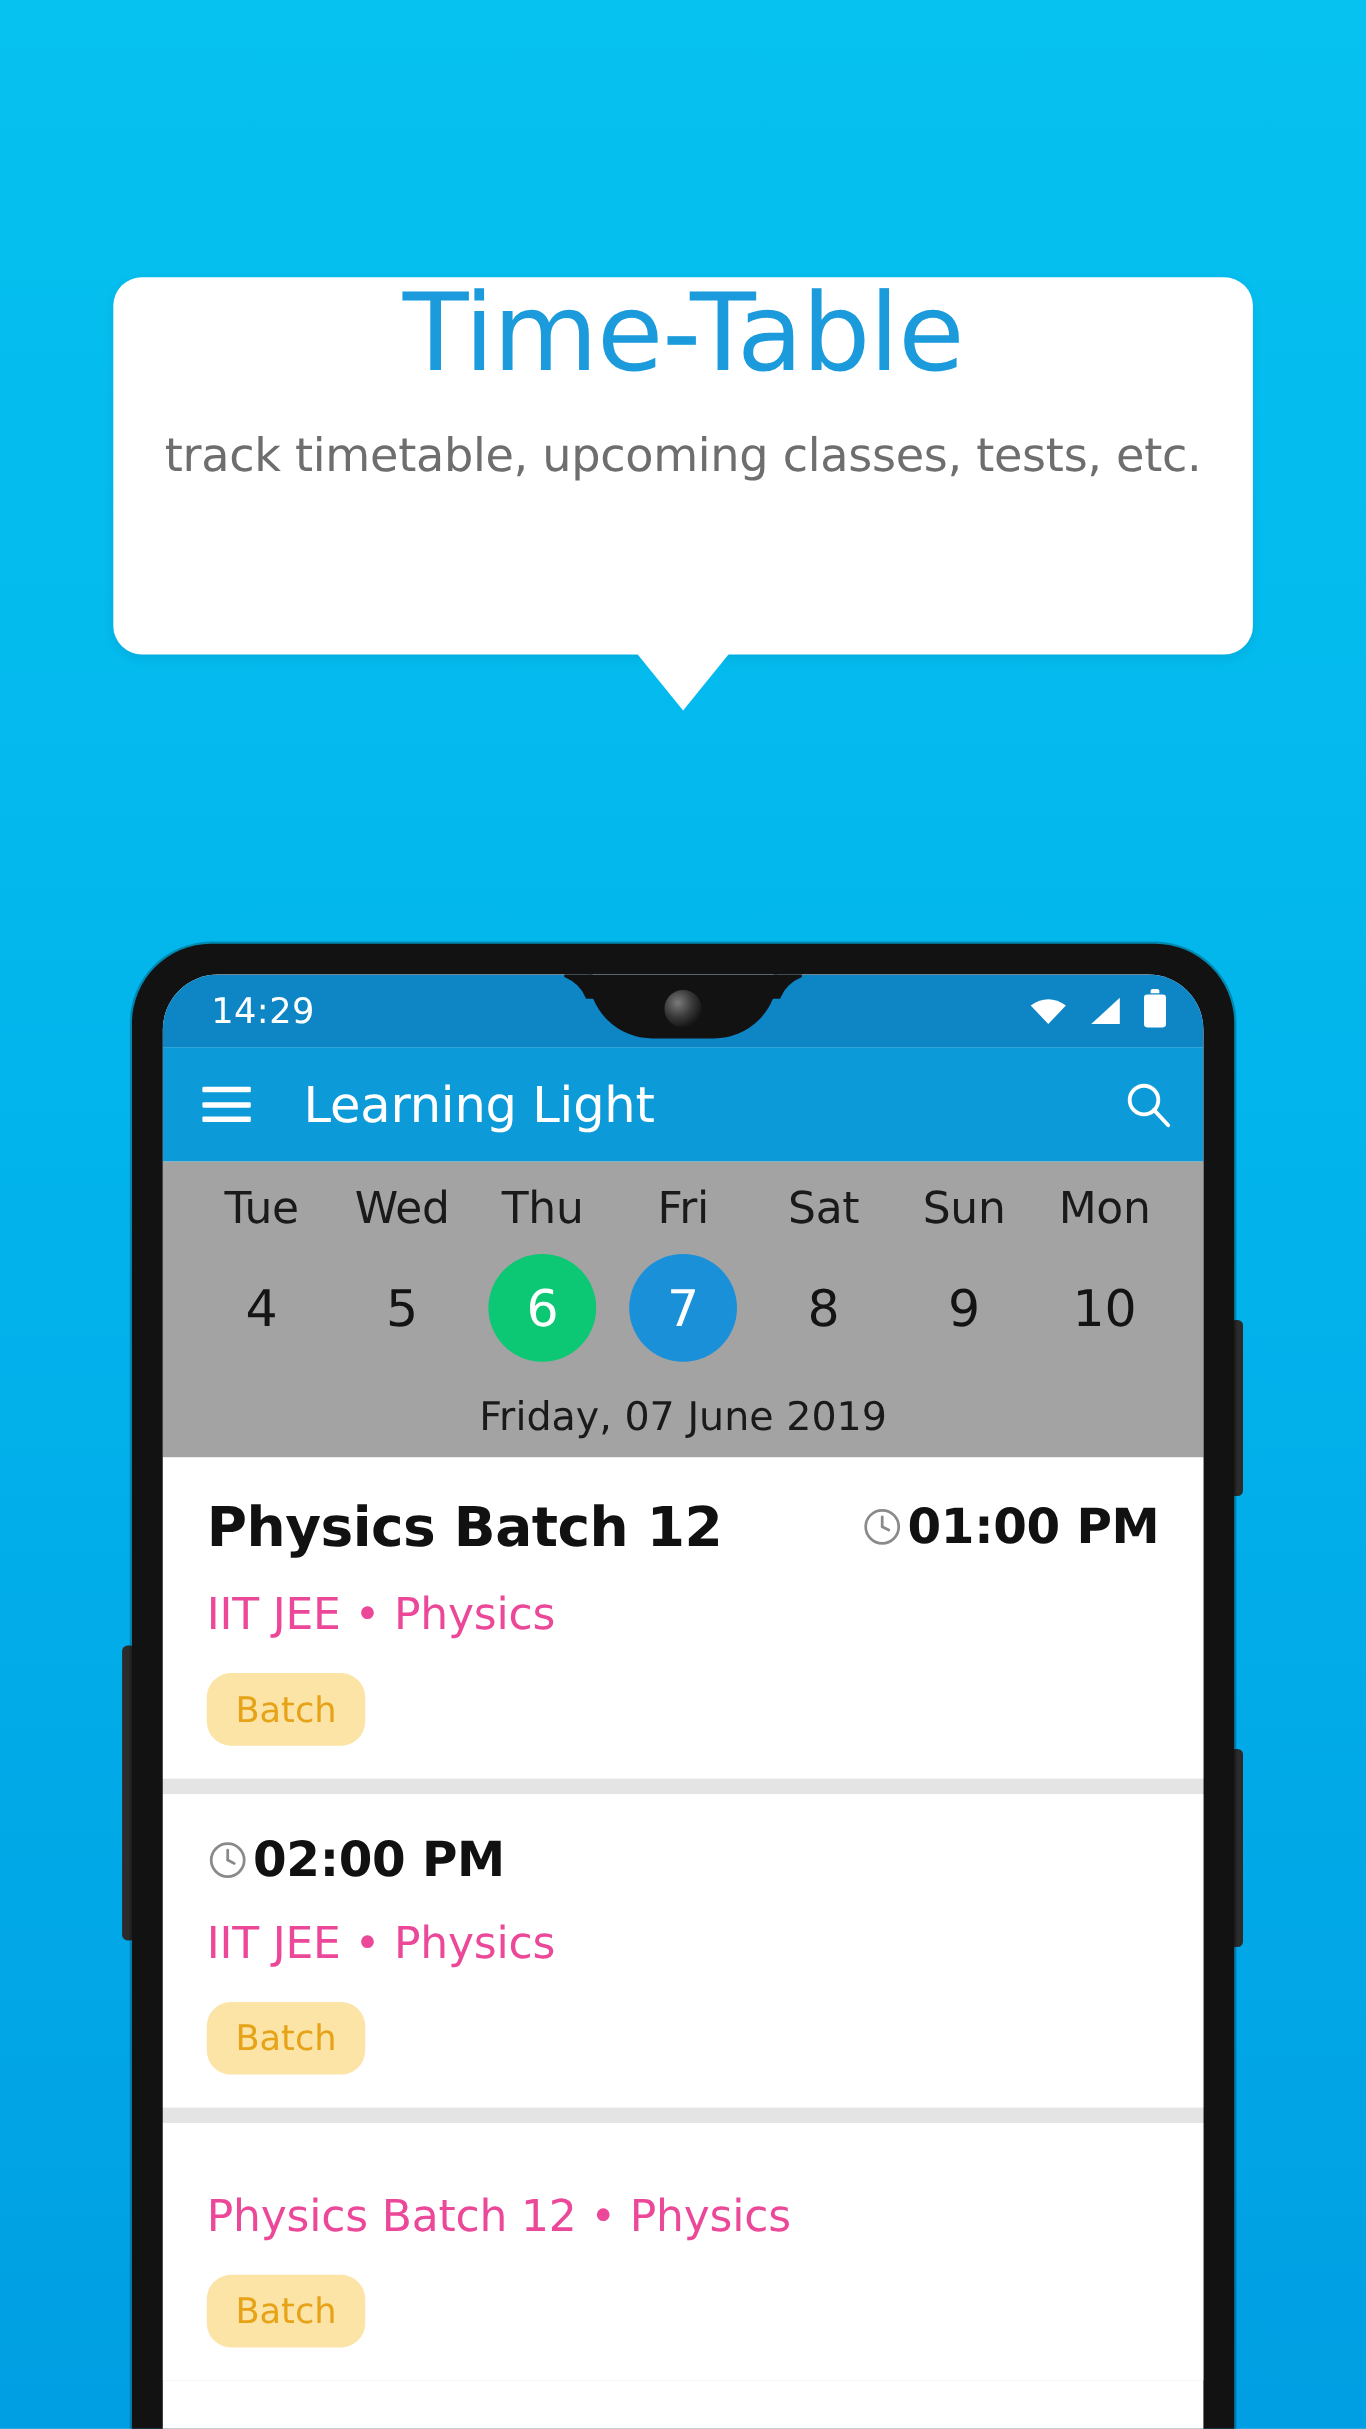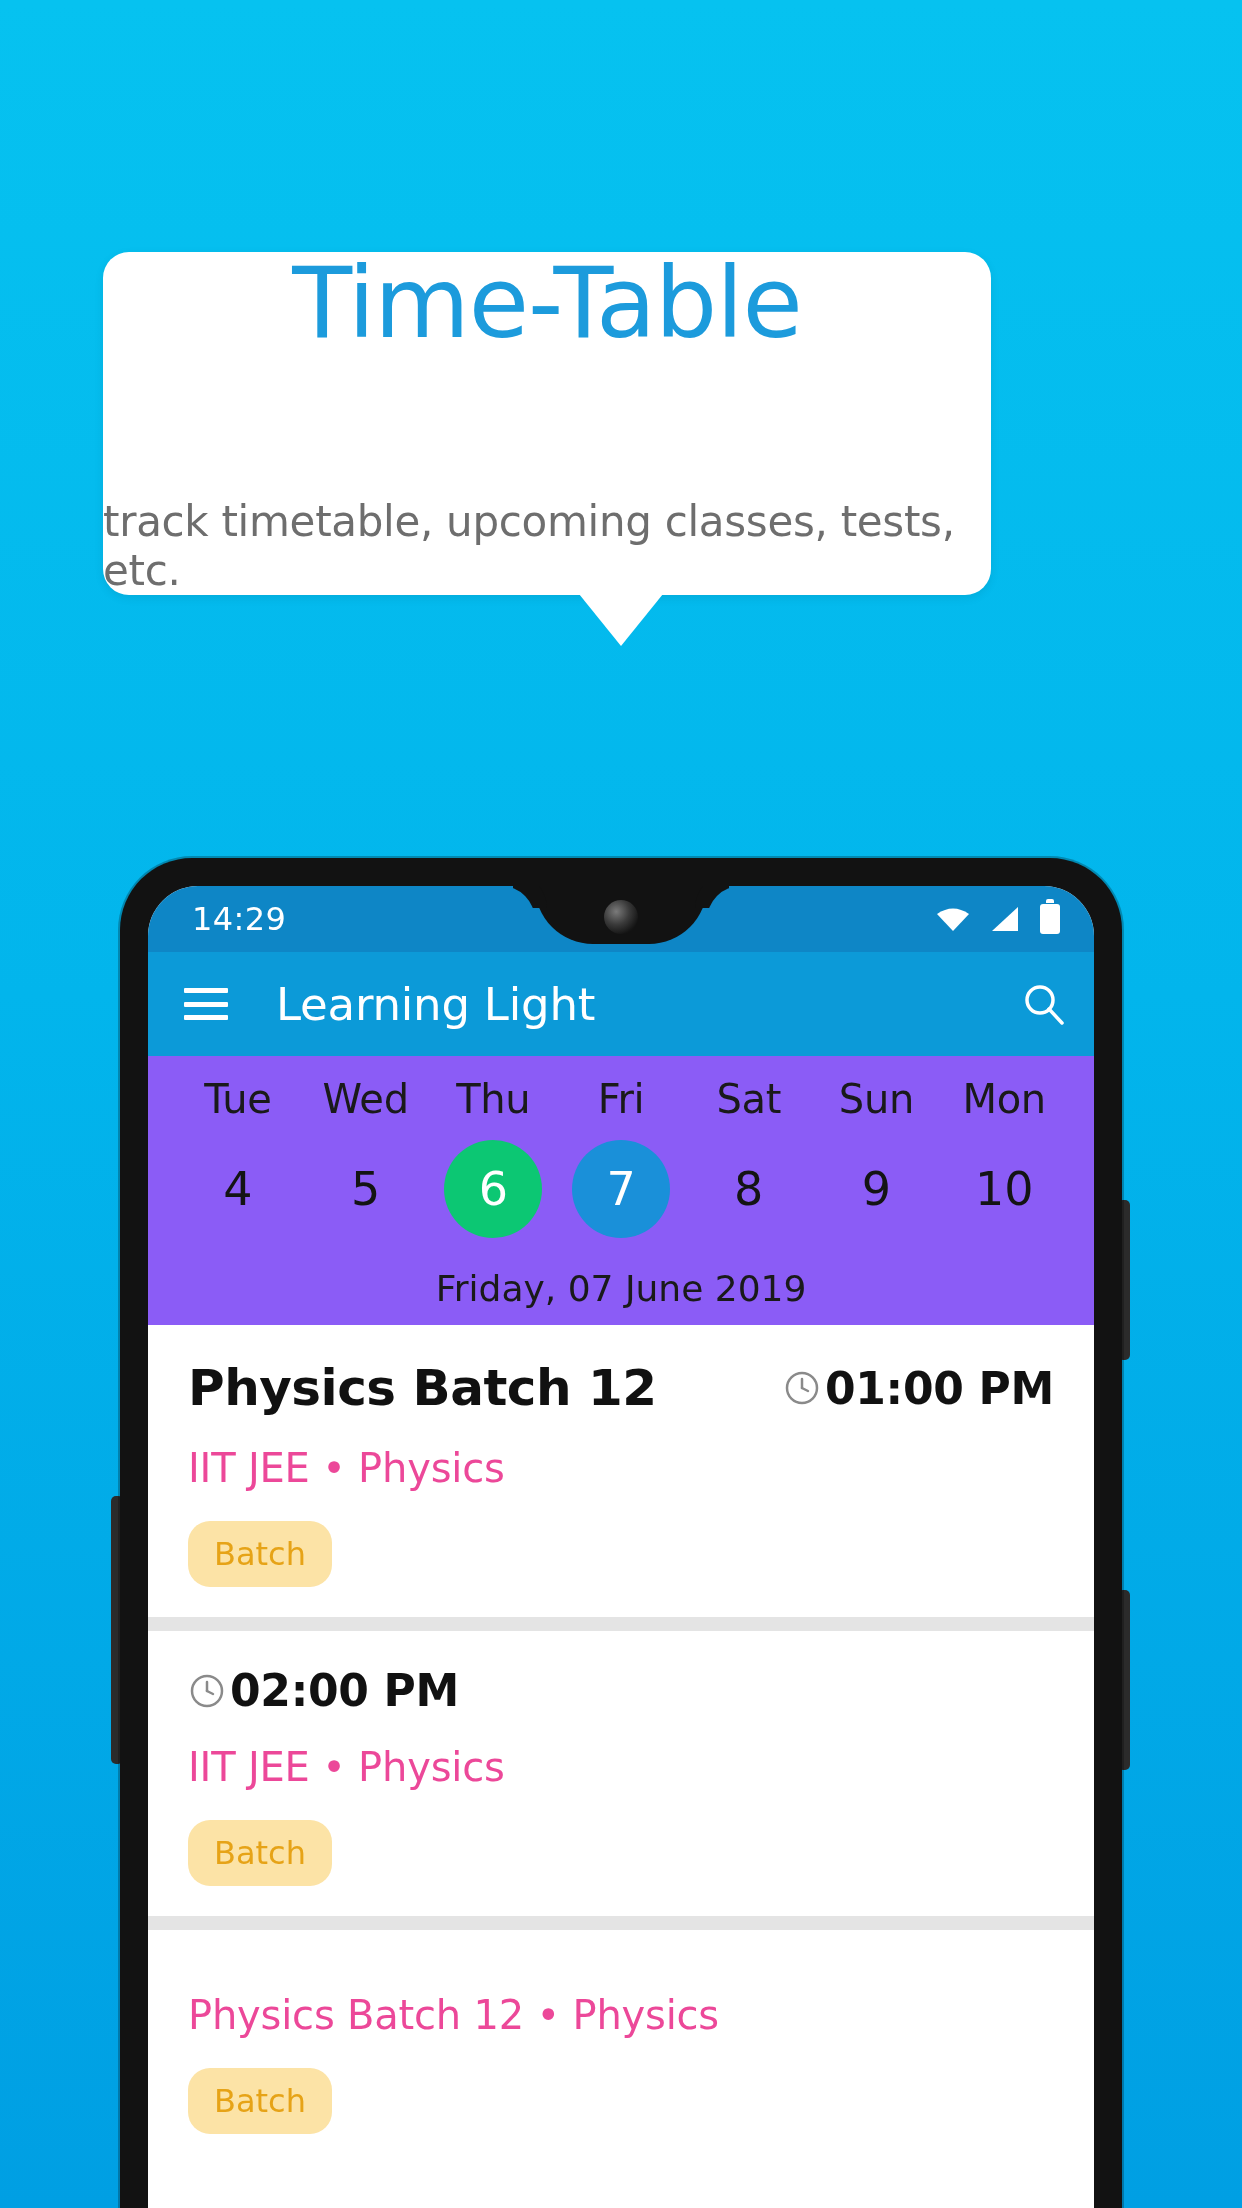--- a/index.html
+++ b/index.html
@@ -8,28 +8,28 @@
     font-family:"DejaVu Sans", sans-serif;
     background:linear-gradient(180deg,#06C2F0 0%,#02B5EC 45%,#009FE3 100%);
     overflow:hidden;
     position:relative;
   }
 
   
   .bubble {
     position:absolute;
     left:103px; top:252px;
-    width:888px; height:343px;
+    width:1036px; height:343px;
     background:#ffffff;
     border-radius:26px;
     box-shadow:0 3px 10px rgba(0,0,0,0.08);
     display:flex;
     flex-direction:column;
     align-items:center;
-    justify-content:space-between;
+    justify-content:flex-start;
   }
   .bubble-title {
     font-family:"DejaVu Sans", sans-serif;
     font-size:98px;
     font-weight:400;
     color:#1C9BDC;
     letter-spacing:-1px;
     line-height:1.05;
   }
   .bubble-sub {
@@ -164,21 +164,21 @@
     font-size:45px;
     font-weight:400;
     margin-left:48px;
     letter-spacing:-0.2px;
     flex:1;
   }
   .search-icon { width:44px; height:44px; }
 
   
   .datestrip {
-    background:#8b5cf6;
+    background:#a3a3a3;
     padding:20px 0 16px;
   }
   .days-row, .nums-row {
     display:flex;
     padding:0 26px;
   }
   .day-cell { flex:1; text-align:center; }
   .day-name {
     font-size:40px; color:#1A1A1A; font-weight:400;
     letter-spacing:-0.3px;

